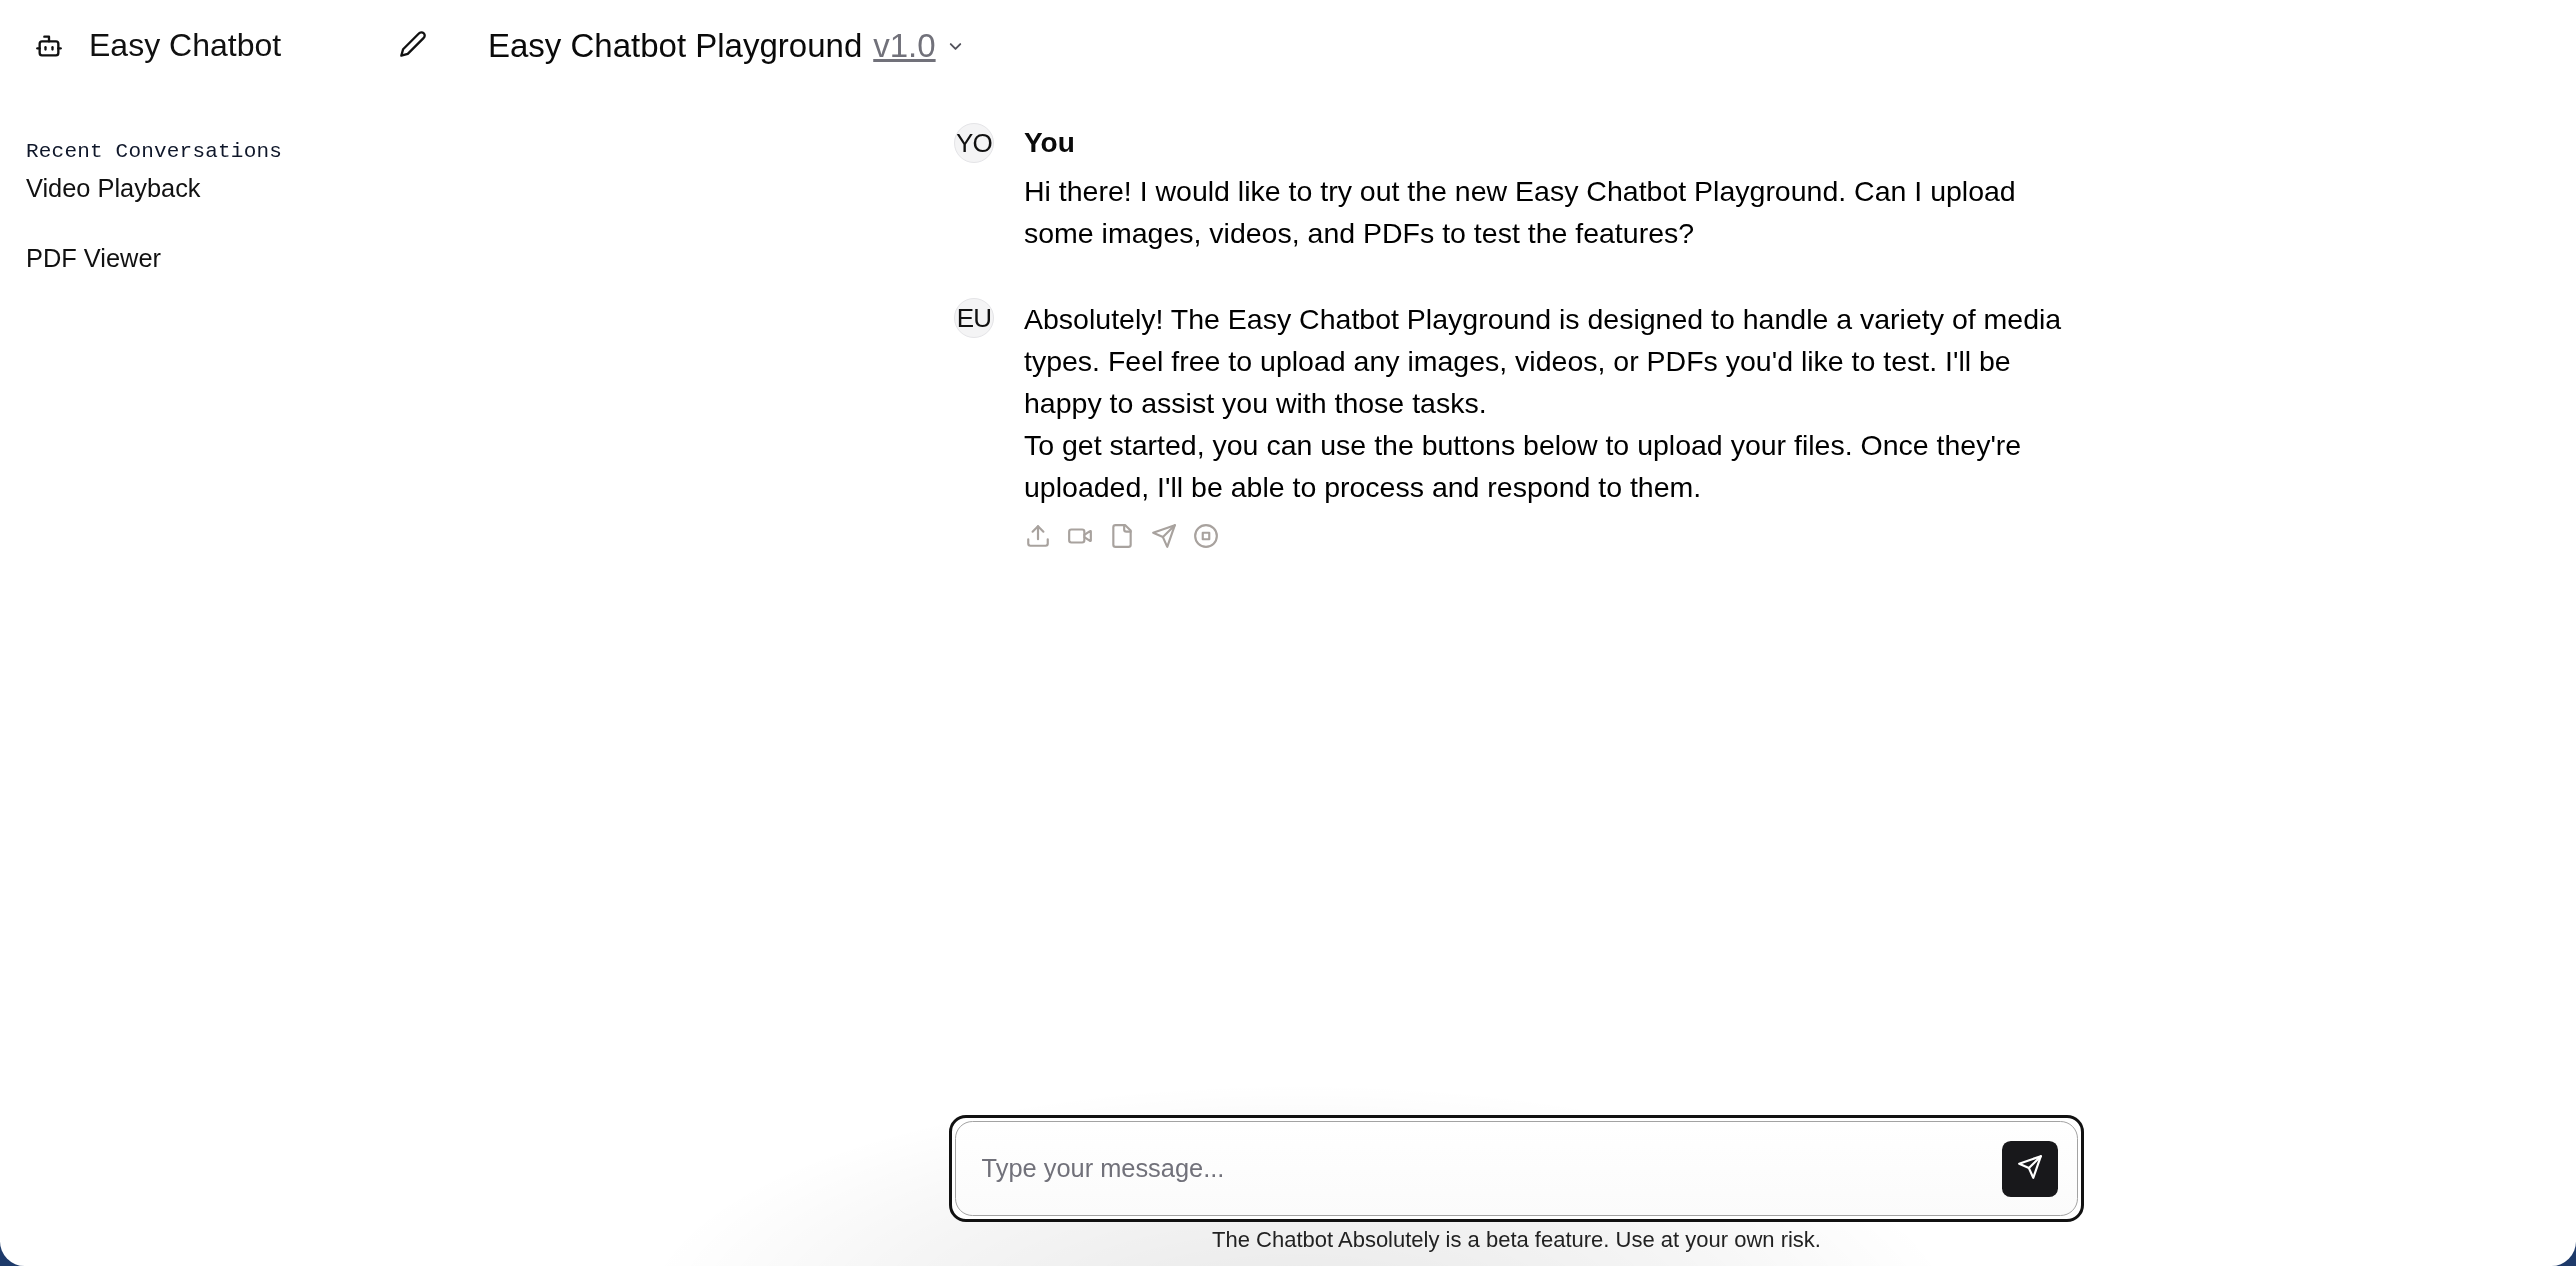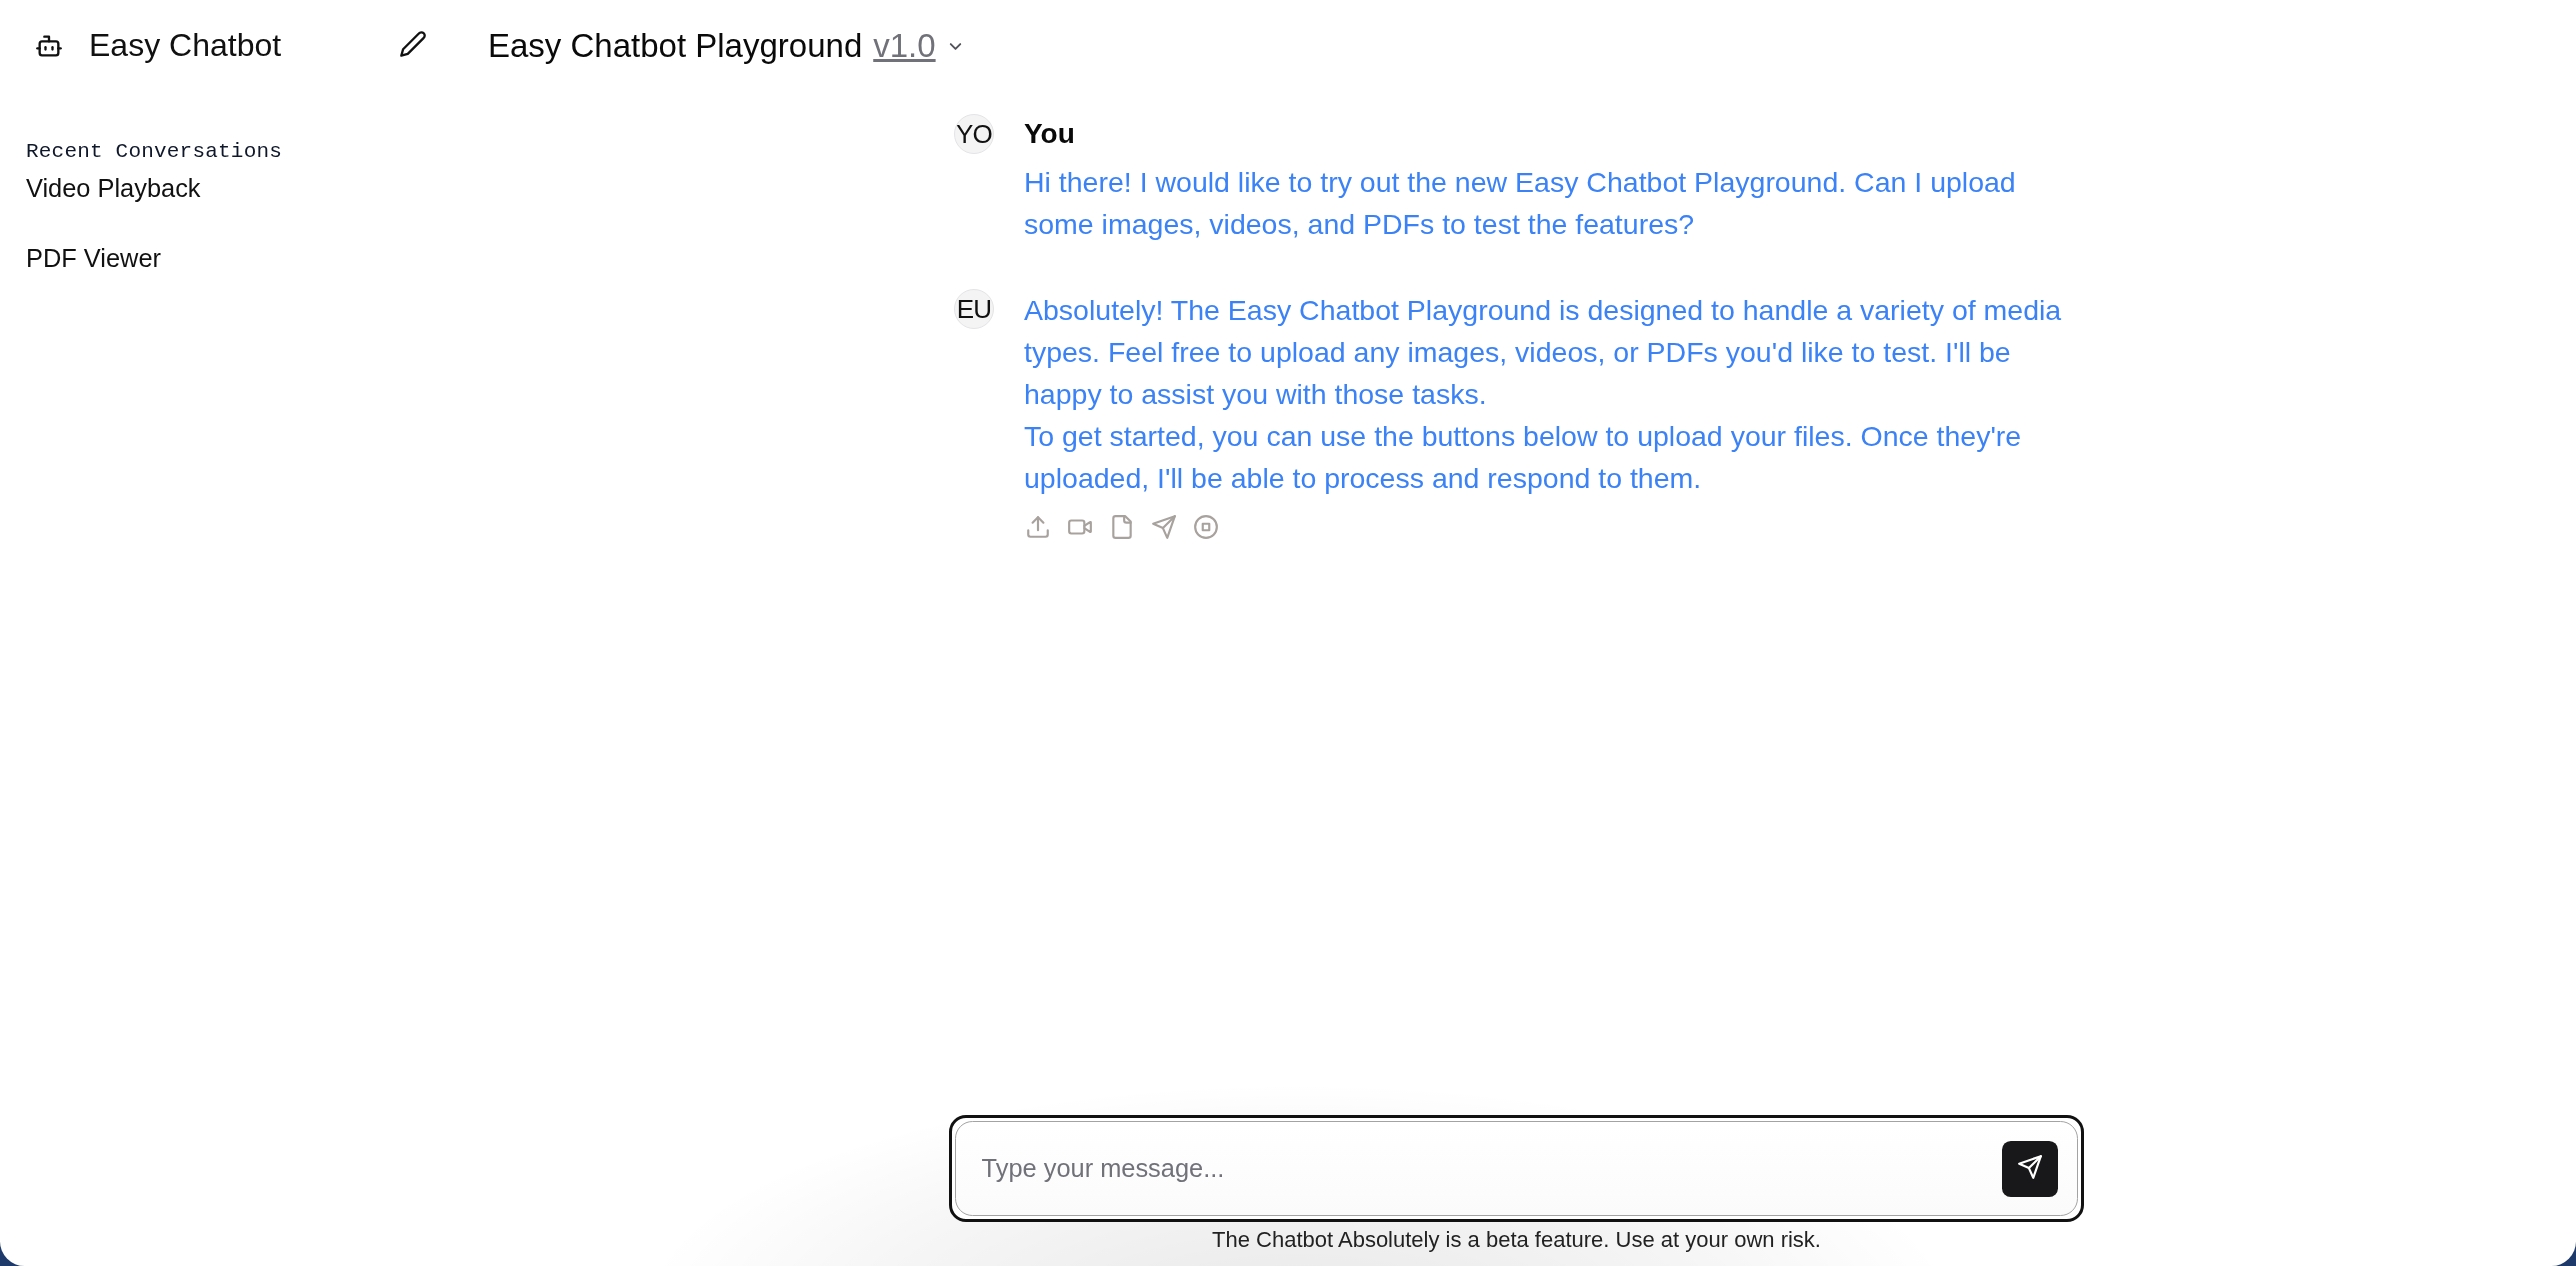--- a/index.html
+++ b/index.html
@@ -43,34 +43,34 @@
   
   .header-title {
     position: absolute; left: 488px; top: 23px; height: 46px;
     display: flex; align-items: center; cursor: pointer;
   }
   .header-title .name { font-size: 33px; color: #0a0a0a; }
   .header-title .ver { font-size: 33px; color: #71717a; margin-left: 11px; text-decoration: underline; }
   .header-title .chev { margin-left: 10.5px; width: 19px; height: 19px; display: inline-block; }
   
   .messages {
-    position: absolute; left: 954px; top: 114px; width: 1122px;
+    position: absolute; left: 954px; top: 123px; width: 1122px;
   }
   .msg { position: relative; padding-left: 70px; }
   .avatar {
     position: absolute; left: 0; top: 0;
     width: 40px; height: 40px; border-radius: 50%;
     background: #f4f4f5; border: 0.9px solid #e4e4e7;
     display: flex; align-items: center; justify-content: center;
     font-size: 26px; color: #111; letter-spacing: -0.9px; overflow: hidden;
   }
   .sender { font-size: 28px; font-weight: bold; color: #0a0a0a; height: 40px; line-height: 40px; }
   .body-text {
     margin-top: 7px;
-    font-size: 28.5px; line-height: 42px; color: #3b82f6;
+    font-size: 28.5px; line-height: 42px; color: #000000;
     width: 1052px;
   }
   .body-text p { margin: 0; }
   .msg-user { margin-bottom: 44px; }
   .actions { margin-top: 14px; display: flex; gap: 14px; }
   .action { width: 28px; height: 28px; display: inline-flex; align-items: center; justify-content: center; cursor: pointer; }
   
   .shadow-area {
     position: absolute; left: 649px; top: 1087px; width: 1298px; height: 228px;
     background: radial-gradient(ellipse at 50% 100%, rgba(0,0,0,0.09) 0%, rgba(0,0,0,0.04) 45%, rgba(0,0,0,0) 72%);

